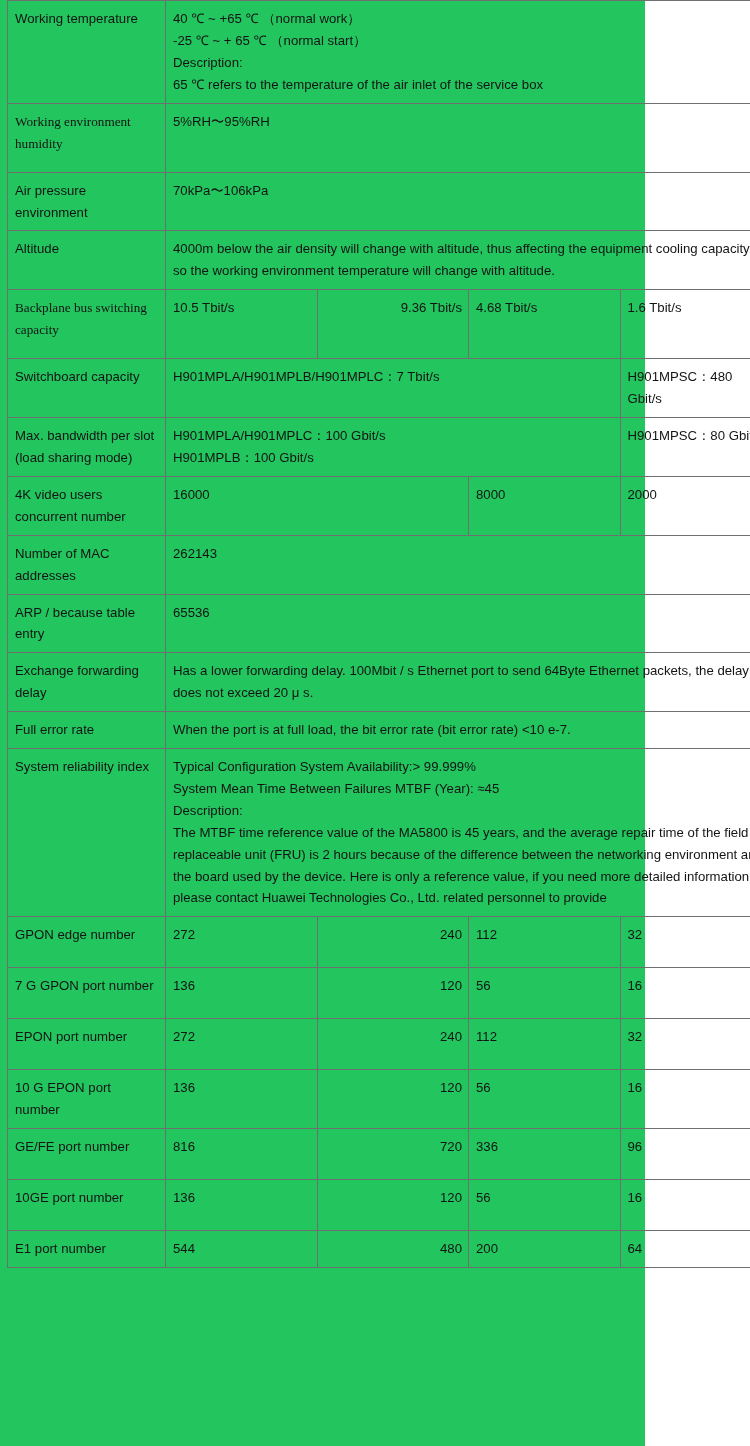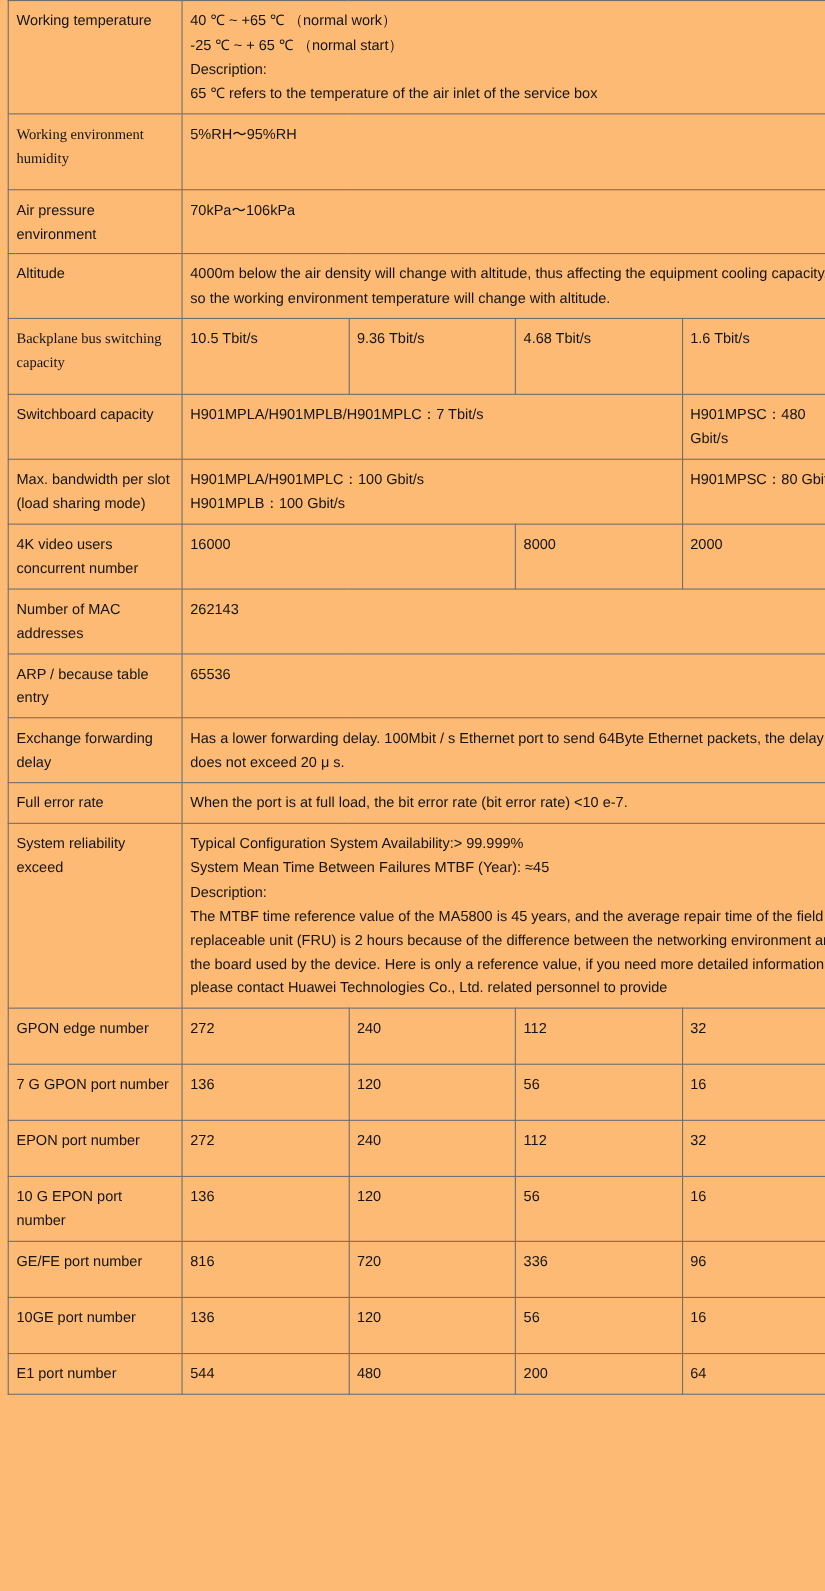--- a/index.html
+++ b/index.html
@@ -9,24 +9,24 @@
   }
   body {
     width: 750px;
     height: 1446px;
     font-family: "Liberation Sans", sans-serif;
     color: #000000;
     overflow: hidden;
   }
 
   .sheet {
-    width: 750px;
+    width: 645px;
     height: 1446px;
     position: relative;
-    background: #fdba74;
+    background: #22c55e;
     box-sizing: border-box;
   }
 
   table.spec {
     border-collapse: collapse;
     table-layout: fixed;
     width: 736px;
     margin: 0 0 0 7px;
     font-size: 13.2px;
   }
@@ -39,21 +39,21 @@
     word-wrap: break-word;
     color: #141414;
   }
 
   td.label {
     width: 144px;
   }
 
   
   .c1 { width: 148px; margin-left: 30px; }
-  .c2 { width: 149px; }
+  .c2 { width: 149px; text-align: right; }
   .c3 { width: 149px; }
   .c4 { width: 146px; }
 
   
   .vwide { width: 592px; }
 
   
   .vbig { width: 446px; }
   .vright { width: 146px; }
 
@@ -189,21 +189,21 @@
         <td class="label">
           <span>Full error rate</span>
         </td>
         <td class="vwide" colspan="4">
           <p>When the port is at full load, the bit error rate (bit error rate) &lt;10 e-7.</p>
         </td>
       </tr>
 
       <tr>
         <td class="label">
-          <span>System reliability exceed</span>
+          <span>System reliability index</span>
         </td>
         <td class="vwide" colspan="4">
           <p>Typical Configuration System Availability:&gt; 99.999%</p>
           <p>System Mean Time Between Failures MTBF (Year): ≈45</p>
           <p>Description:</p>
           <p>The MTBF time reference value of the MA5800 is 45 years, and the average repair time of the field replaceable unit (FRU) is 2 hours because of the difference between the networking environment and the board used by the device. Here is only a reference value, if you need more detailed information, please contact Huawei Technologies Co., Ltd. related personnel to provide</p>
         </td>
       </tr>
 
       <tr>

